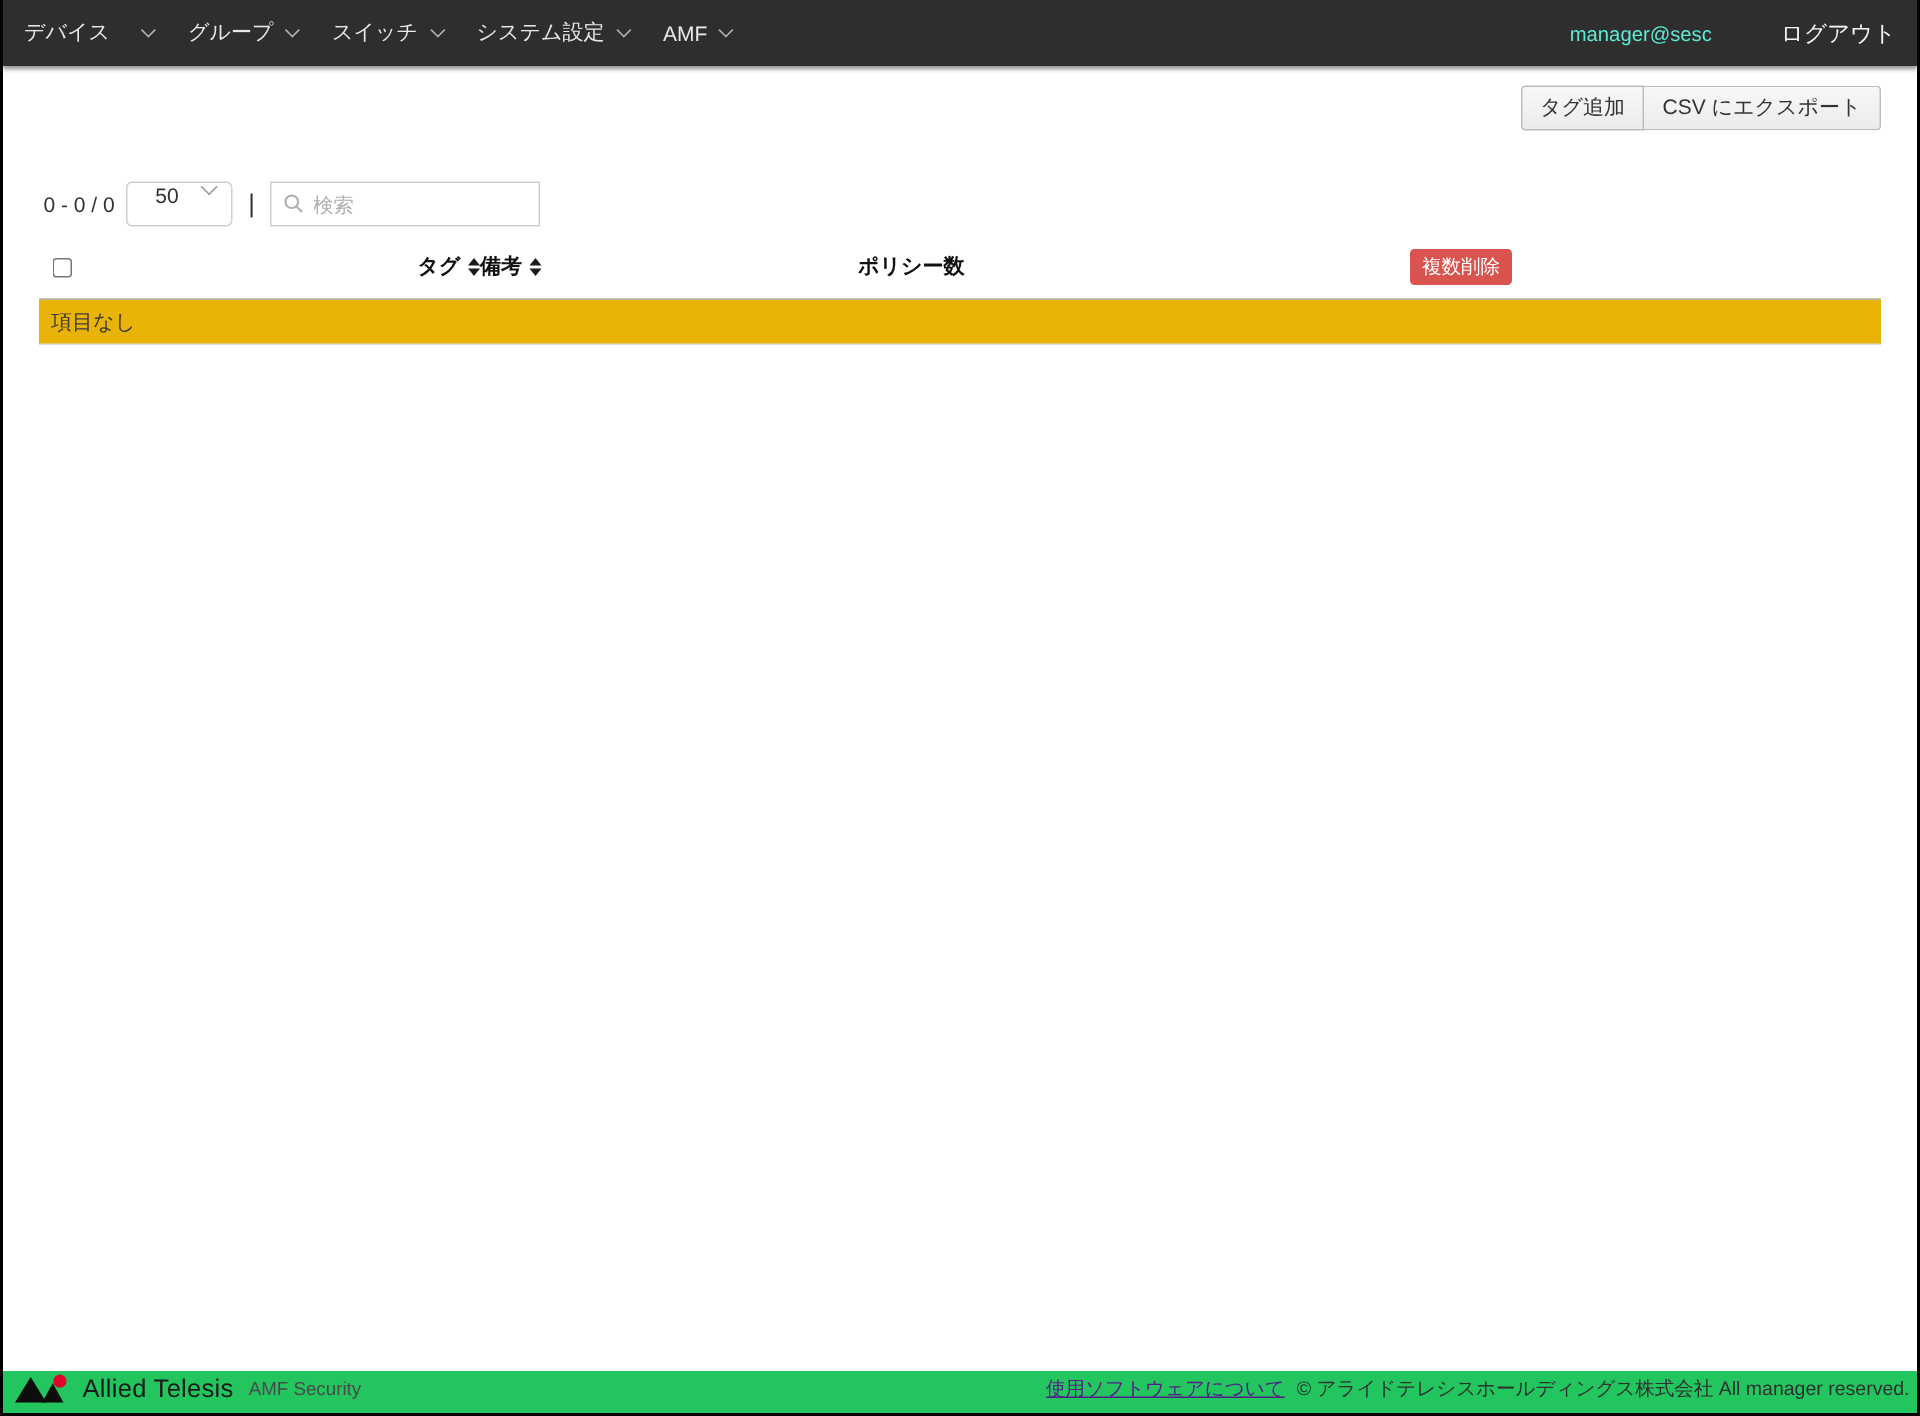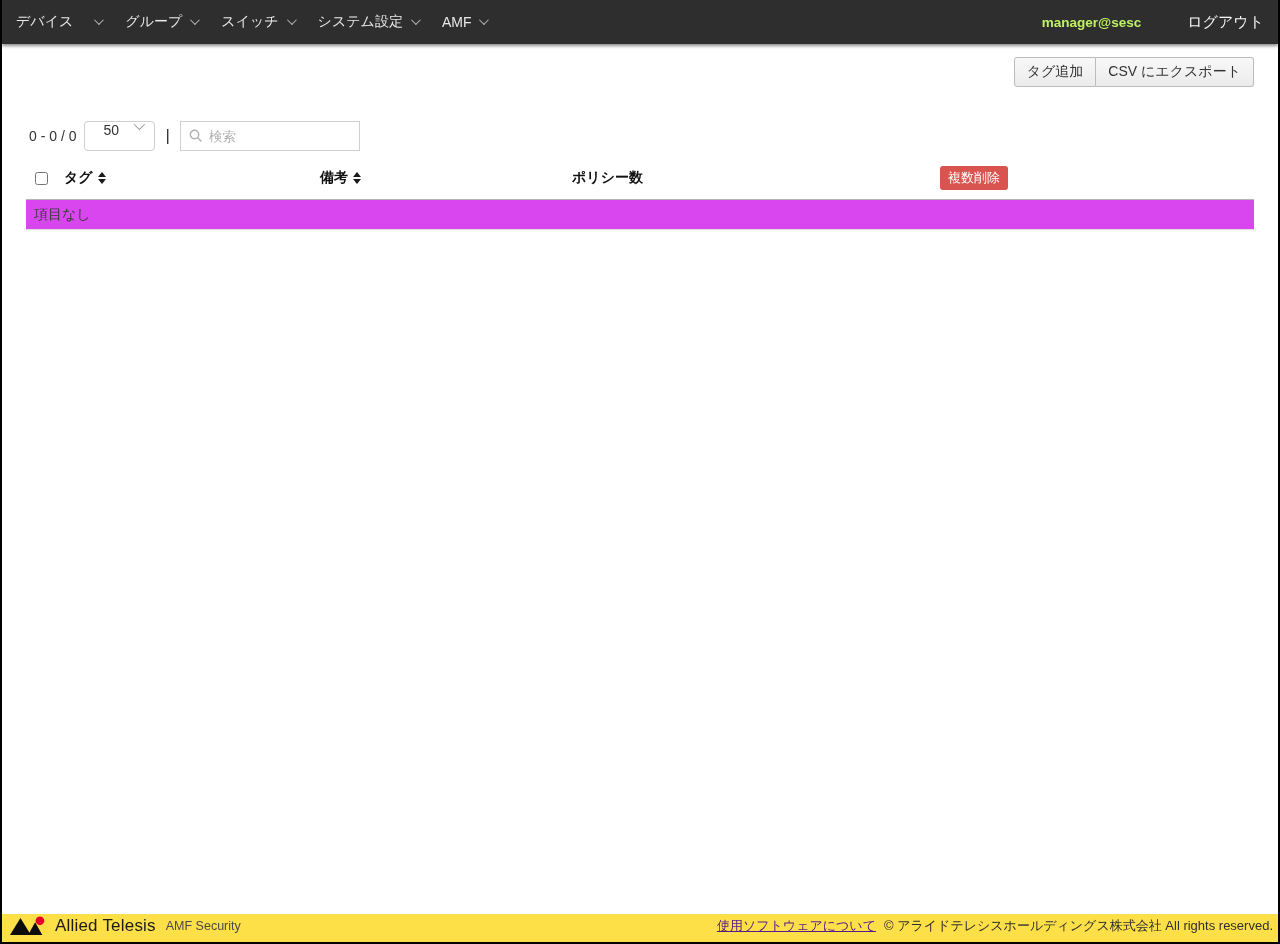--- a/index.html
+++ b/index.html
@@ -35,21 +35,21 @@
   }
   .nav-item:first-child { padding-left: 0; gap: 21px; }
   .chev {
     width: 7px; height: 7px;
     border-right: 1.6px solid #b5b5b5;
     border-bottom: 1.6px solid #b5b5b5;
     transform: rotate(45deg) translateY(-2px);
     margin-top: -2px;
   }
   .nav-right { margin-left: auto; display: flex; align-items: center; }
-  .nav-user { color: #bef264; font-size: 13.5px; margin-right: 46px; font-weight: bold; }
+  .nav-user { color: #5eead4; font-size: 13.5px; margin-right: 46px; }
   .nav-logout { color: #f5f5f5; font-size: 15px; text-decoration: none; cursor: pointer; text-align: right; }
 
   
   .main { padding: 0 24px; }
   .page-title { font-size: 23px; font-weight: 400; color: #333; margin: 28px 3px 0 3px; letter-spacing: .5px; }
 
   .actions-row { display: flex; justify-content: flex-end; margin-top: 13px; }
   .btn-group { display: inline-flex; }
   .btn {
     height: 30px;
@@ -95,50 +95,50 @@
     border: none; outline: none; width: 100%;
     font-size: 13.5px; color: #333; font-family: inherit; background: transparent;
   }
   .search-box input::placeholder { color: #b0b0b0; }
 
   
   .table { margin-top: 8px; }
   .thead { display: flex; align-items: center; padding: 7px 0 9px 0; }
   .thead input[type=checkbox] { width: 13px; height: 13px; margin: 0 16px 0 9px; cursor: pointer; }
   .th { display: flex; align-items: center; font-size: 14px; font-weight: 700; color: #111; }
-  .th-tag { width: 256px; }
+  .th-tag { width: 256px; justify-content: flex-end; }
   .th-note { width: 252px; }
   .th-policy { width: 368px; }
   .th-label { cursor: pointer; display: flex; align-items: center; }
   .sort { display: inline-flex; flex-direction: column; gap: 2px; margin-left: 5px; }
   .sort .up { width:0; height:0; border-left:4px solid transparent; border-right:4px solid transparent; border-bottom:5px solid #1a1a1a; }
   .sort .down { width:0; height:0; border-left:4px solid transparent; border-right:4px solid transparent; border-top:5px solid #1a1a1a; }
   .btn-danger {
     background: #d9534f; color: #fff;
     border: none; border-radius: 3px;
     font-size: 13px; font-family: inherit;
     padding: 3px 8px; cursor: pointer;
   }
   .empty-row {
     border-top: 1px solid #b3b3b3;
     border-bottom: 1px solid #dedede;
-    background: #d946ef;
+    background: #eab308;
     height: 31px;
     display: flex; align-items: center;
     padding-left: 8px;
     font-size: 14px; color: #3c3c3c;
   }
 
   
   .footer {
     position: absolute; left: 0; right: 0; bottom: 0;
     height: 28px;
     display: flex; align-items: center; justify-content: space-between;
     padding: 0 5px 4px 8px;
-    background: #fde047;
+    background: #22c55e;
     gap: 35px;
   }
   .footer-left { display: flex; align-items: center; }
   .logo { margin-right: 7px; }
   .brand-name { font-size: 17px; color: #1a1a1a; letter-spacing: .2px; margin-right: 10px; }
   .product-name { font-size: 12.5px; color: #4a4a4a; }
   .footer-right { display: flex; align-items: center; font-size: 13px; }
   .sw-link { color: #551a8b; text-decoration: underline; cursor: pointer; margin-right: 8px; }
   .copyright { color: #2f2f2f; }
 </style>
@@ -240,17 +240,17 @@
       <svg class="logo" width="38" height="24" viewBox="0 0 40 25">
         <polygon points="0,22 11,4 22,22" fill="#0d0d0d"></polygon>
         <polygon points="19,22 26.5,8.5 34,22" fill="#0d0d0d"></polygon>
         <circle cx="31.5" cy="7" r="4.6" fill="#e4002b"></circle>
       </svg>
       <span class="brand-name">Allied Telesis</span>
       <span class="product-name">AMF Security</span>
     </div>
     <div class="footer-right">
       <a class="sw-link">使用ソフトウェアについて</a>
-      <span class="copyright">© アライドテレシスホールディングス株式会社 All rights reserved.</span>
+      <span class="copyright">© アライドテレシスホールディングス株式会社 All manager reserved.</span>
     </div>
   </footer>
 
 </div>
 
 </body></html>

